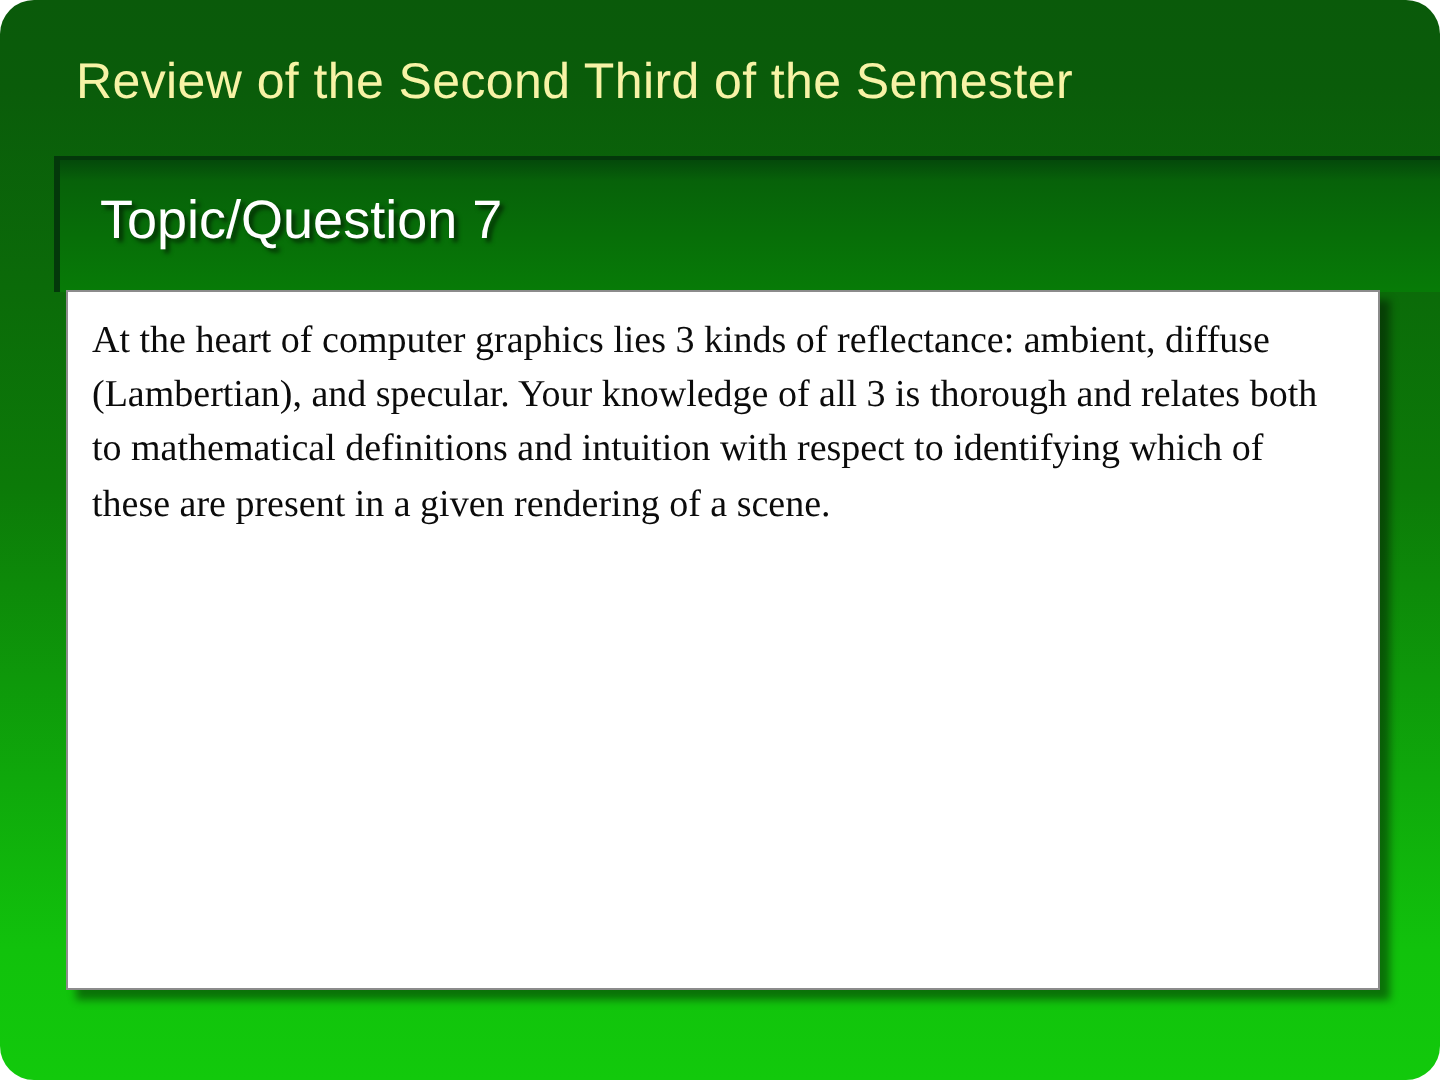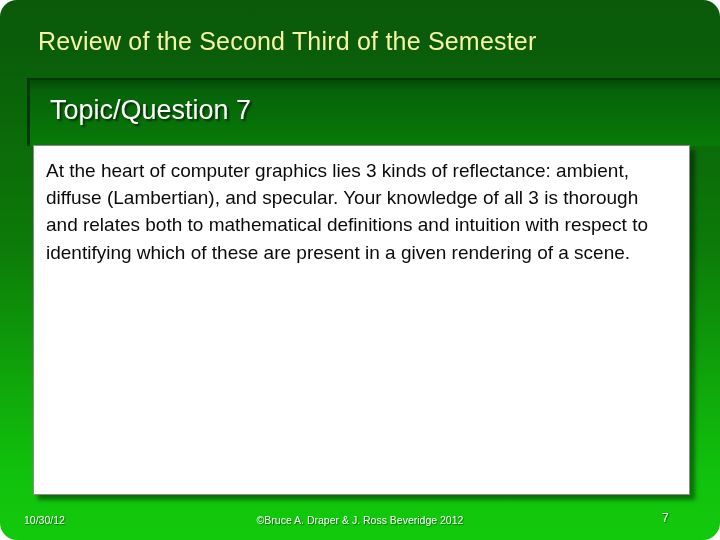--- a/index.html
+++ b/index.html
@@ -77,20 +77,21 @@
   }
 
   .body-text {
     position: absolute;
     left: 12px;
     top: 11px;
     right: 16px;
     font-size: 19px;
     line-height: 27.2px;
     color: #0b0b0b;
+    font-family: Liberation Serif, serif;
   }
 
   
   .footer {
     position: absolute;
     left: 0;
     top: 510px;
     width: 720px;
     height: 20px;
   }
@@ -119,19 +120,14 @@
   <div class="slide-title">Review of the Second Third of the Semester</div>
 
   <div class="content-panel"></div>
 
   <div class="panel-heading">Topic/Question 7</div>
 
   <div class="body-box">
     <div class="body-text">At the heart of computer graphics lies 3 kinds of reflectance: ambient, diffuse (Lambertian), and specular. Your knowledge of all 3 is thorough and relates both to mathematical definitions and intuition with respect to identifying which of these are present in a given rendering of a scene.</div>
   </div>
 
-  <div class="footer">
-    <div class="footer-item footer-date">10/30/12</div>
-    <div class="footer-item footer-credit">©Bruce A. Draper &amp; J. Ross Beveridge 2012</div>
-    <div class="footer-item footer-page">7</div>
-  </div>
 
 </div>
 
 </body></html>

